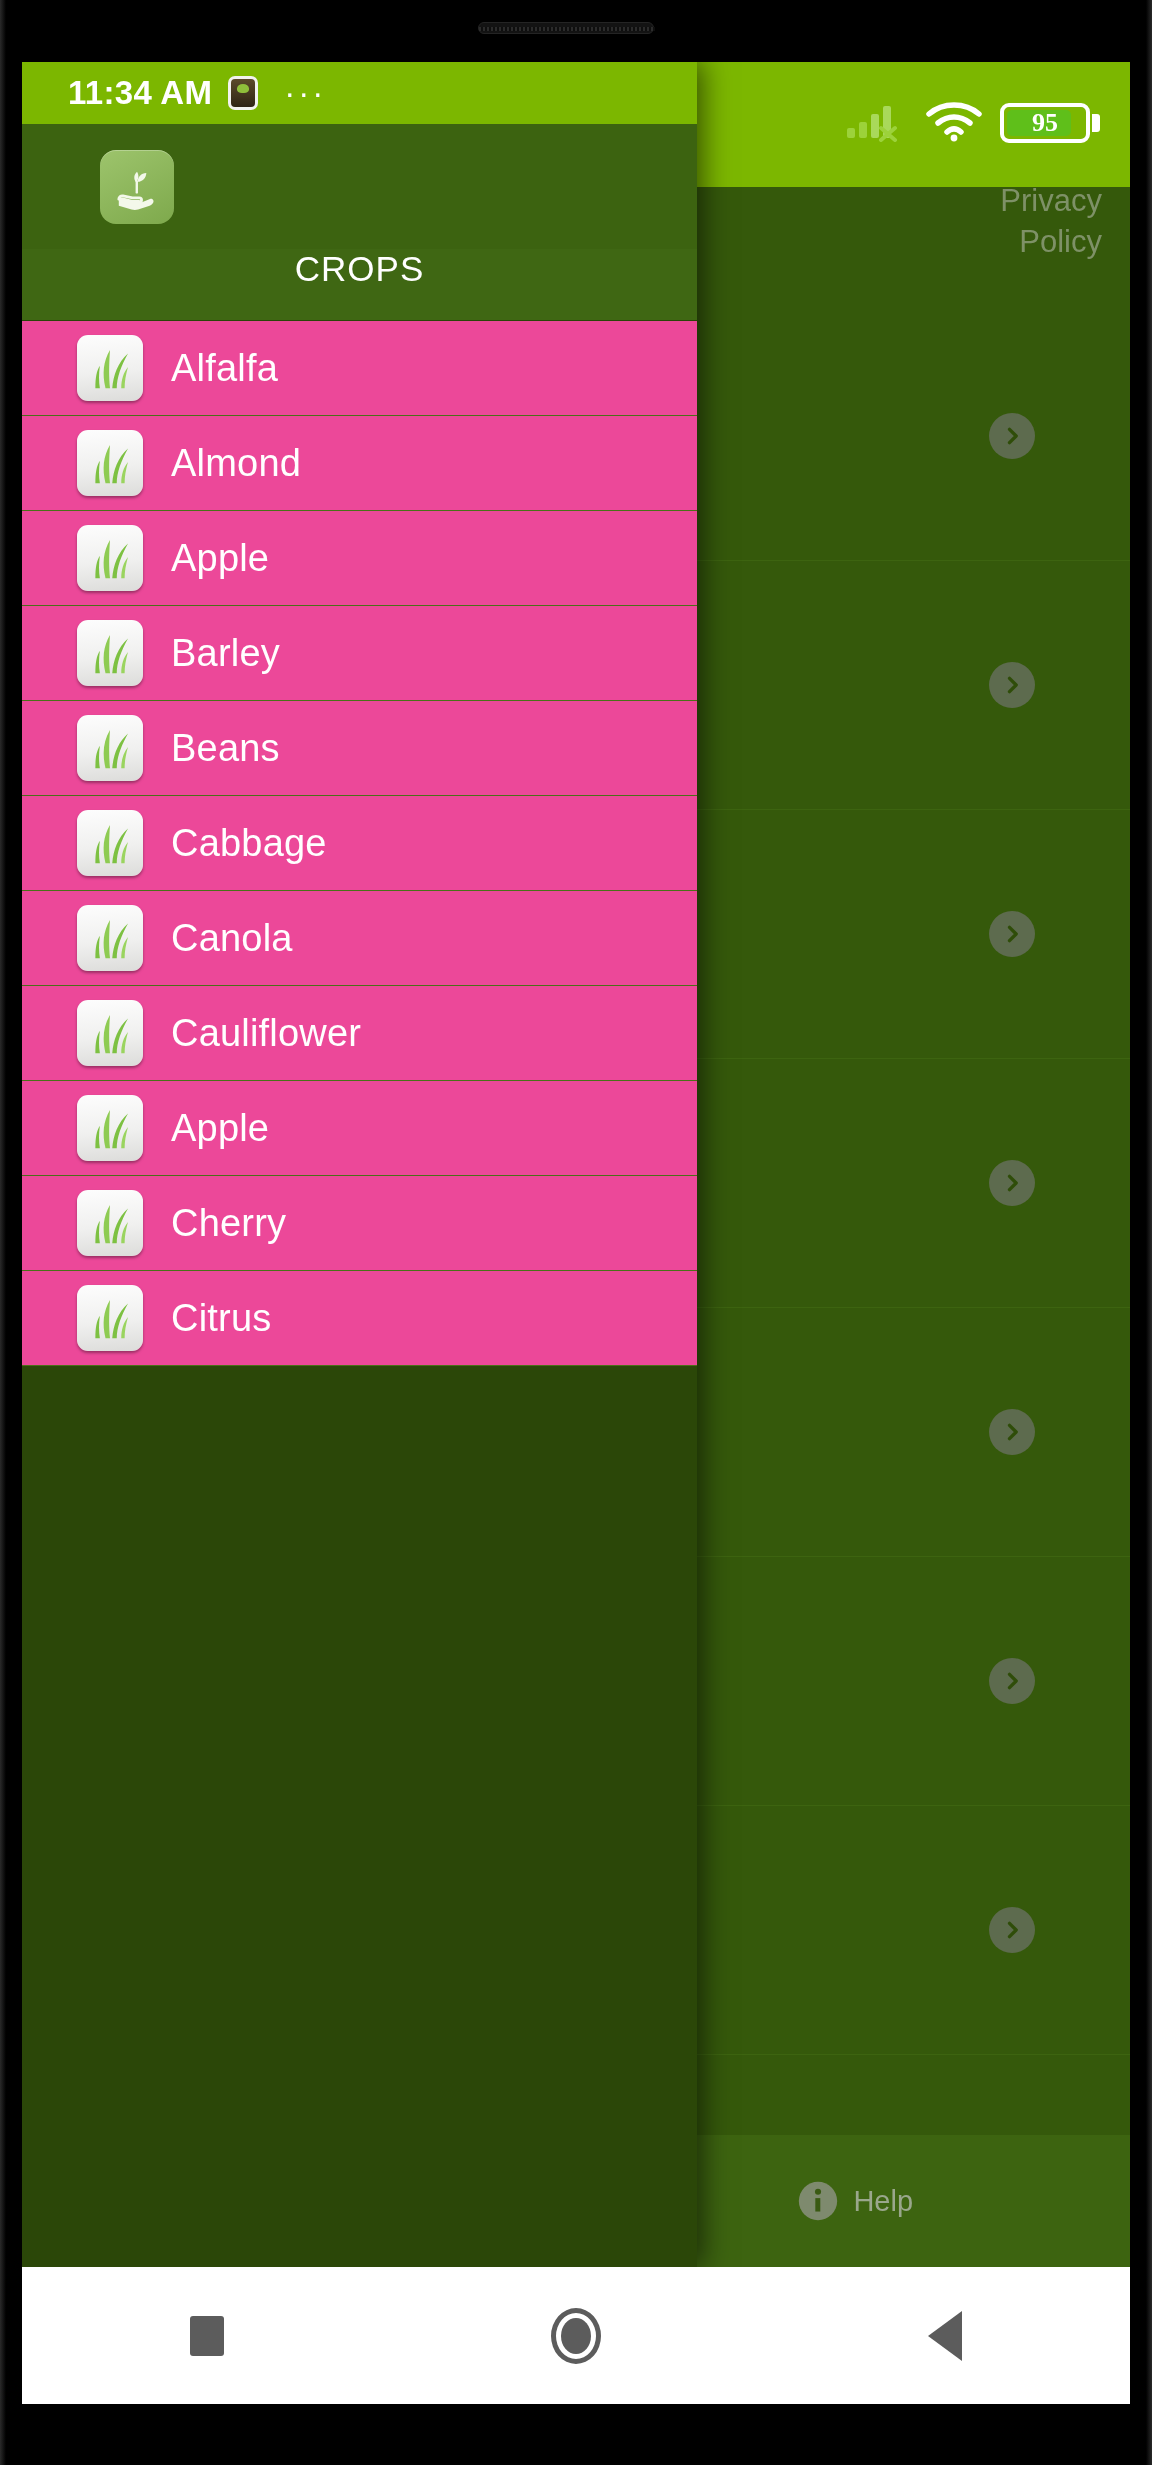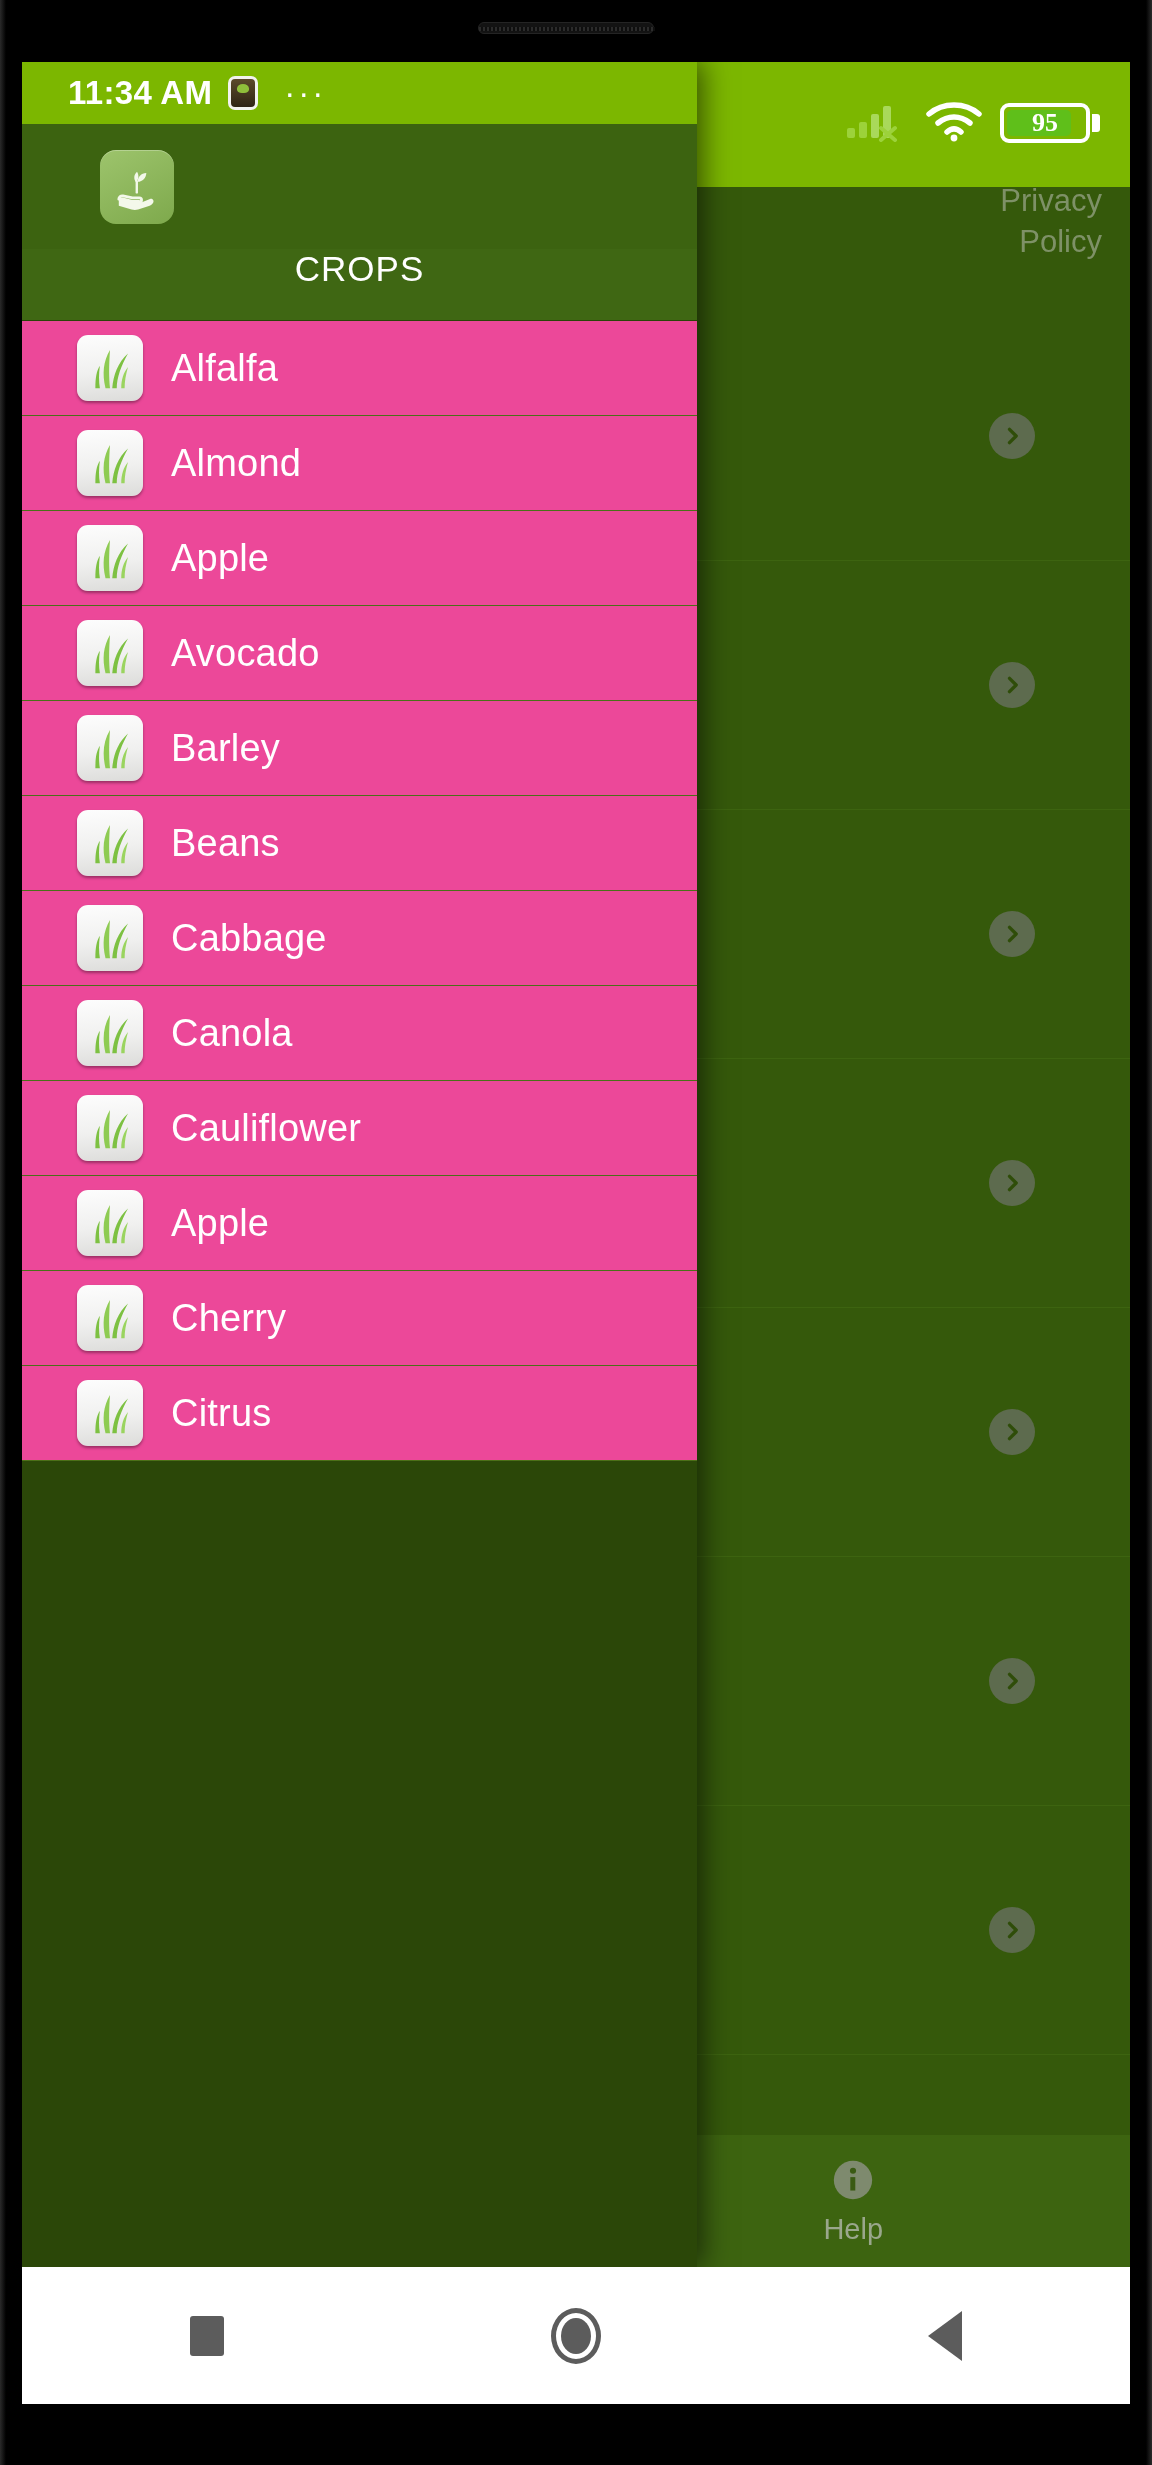--- a/index.html
+++ b/index.html
@@ -84,21 +84,21 @@
   .bg-row .chev svg { width:20px; height:20px; }
 
   
   .bg-tabbar{
     position:absolute; left:0; bottom:137px; width:1108px; height:132px;
     background:#3d6410;
     display:flex;
   }
   .bg-tab{
     flex:1; position:relative;
-    display:flex; flex-direction:column; align-items:center; justify-content:center;
+    display:flex; flex-direction:row; align-items:center; justify-content:center;
     gap:10px;
     border-left:1px solid #55752c;
   }
   .bg-tab:first-child{ border-left:none; }
   .bg-tab .ticon{ width:50px; height:46px; display:flex; align-items:center; justify-content:center; }
   .bg-tab .tlabel{ color:#9aa78c; font-size:29px; }
 
   
   .drawer {
     position:absolute; left:0; top:0; width:675px; height:2205px;
@@ -376,31 +376,20 @@
           </div>
           <div class="crop-item">
             <div class="crop-icon">
 <svg viewBox="0 0 48 48">
   <path d="M11 42 C11 32 12 27 15 22 C14 29 14 36 15 42 Z" fill="#7dc142"></path>
   <path d="M20 42 C17 29 18 18 24 8 C23 22 23 33 24 42 Z" fill="#8ecb52"></path>
   <path d="M26 42 C27 30 31 19 40 11 C34 22 30 32 30 42 Z" fill="#7dc142"></path>
   <path d="M34 42 C34 34 36 28 40 23 C38 30 37 36 37 42 Z" fill="#9ad45f"></path>
 </svg>
             </div>
-            <div class="crop-label">Avocado</div>
-          </div>
-          <div class="crop-item">
-            <div class="crop-icon">
-<svg viewBox="0 0 48 48">
-  <path d="M11 42 C11 32 12 27 15 22 C14 29 14 36 15 42 Z" fill="#7dc142"></path>
-  <path d="M20 42 C17 29 18 18 24 8 C23 22 23 33 24 42 Z" fill="#8ecb52"></path>
-  <path d="M26 42 C27 30 31 19 40 11 C34 22 30 32 30 42 Z" fill="#7dc142"></path>
-  <path d="M34 42 C34 34 36 28 40 23 C38 30 37 36 37 42 Z" fill="#9ad45f"></path>
-</svg>
-            </div>
             <div class="crop-label">Barley</div>
           </div>
           <div class="crop-item">
             <div class="crop-icon">
 <svg viewBox="0 0 48 48">
   <path d="M11 42 C11 32 12 27 15 22 C14 29 14 36 15 42 Z" fill="#7dc142"></path>
   <path d="M20 42 C17 29 18 18 24 8 C23 22 23 33 24 42 Z" fill="#8ecb52"></path>
   <path d="M26 42 C27 30 31 19 40 11 C34 22 30 32 30 42 Z" fill="#7dc142"></path>
   <path d="M34 42 C34 34 36 28 40 23 C38 30 37 36 37 42 Z" fill="#9ad45f"></path>
 </svg>

